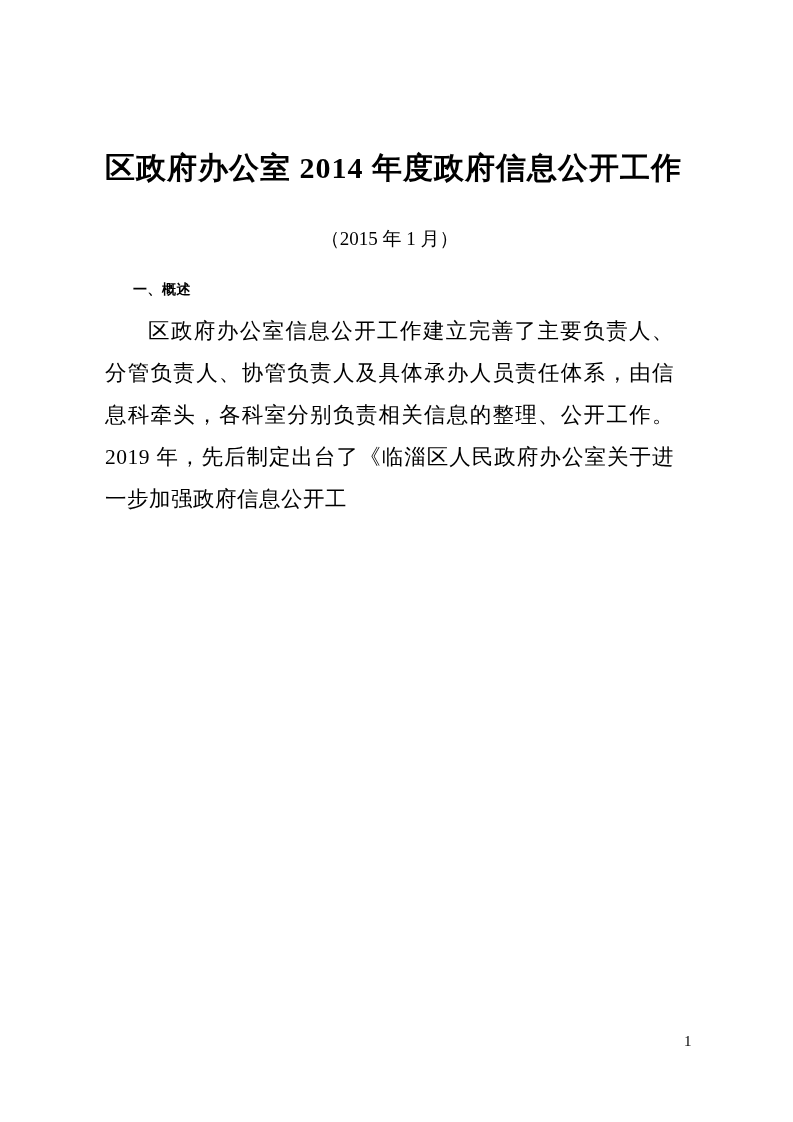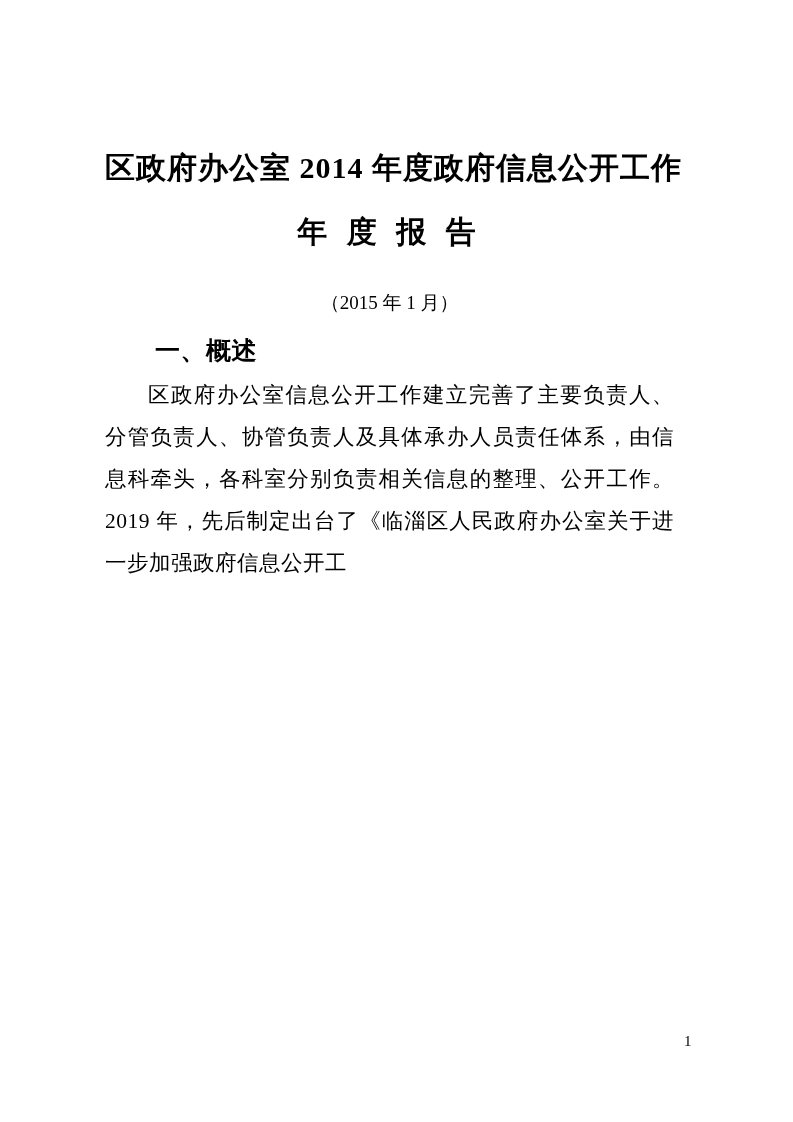--- a/index.html
+++ b/index.html
@@ -43,44 +43,43 @@
     margin: 0;
     font-size: 21.5px;
     line-height: 42px;
     text-align: justify;
     text-justify: inter-ideograph;
     text-indent: 2em;
     letter-spacing: 0.5px;
   }
   .section-heading {
     margin: 0;
-    font-family: Liberation Mono, monospace;
+    font-family: Liberation Sans, sans-serif;
     font-weight: bold;
-    font-size: 25px;
+    font-size: 14px;
     line-height: 42px;
     text-indent: 2em;
     letter-spacing: 0.5px;
   }
   .page-number {
     position: absolute;
     left: 684px;
     top: 1032px;
     font-size: 15px;
     line-height: 18px;
     font-family: "Liberation Serif", "DejaVu Serif", serif;
   }
 </style>
 </head>
 <body>
 
 <div class="page">
 
   <h1 class="doc-title">区政府办公室 2014 年度政府信息公开工作</h1>
 
-  <h1 class="doc-title second">年 度 报 告</h1>
 
   <p class="doc-date">（2015 年 1 月）</p>
 
 
   <h2 class="section-heading">一、概述</h2>
 
 
 
   <p class="body-para">区政府办公室信息公开工作建立完善了主要负责人、分管负责人、协管负责人及具体承办人员责任体系，由信息科牵头，各科室分别负责相关信息的整理、公开工作。2019 年，先后制定出台了《临淄区人民政府办公室关于进一步加强政府信息公开工</p>
 

